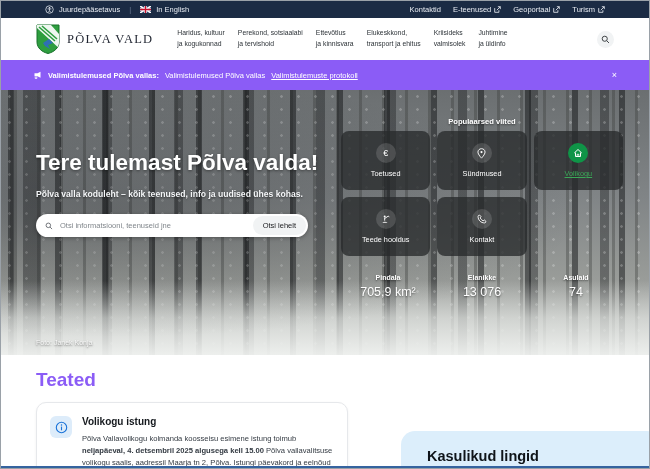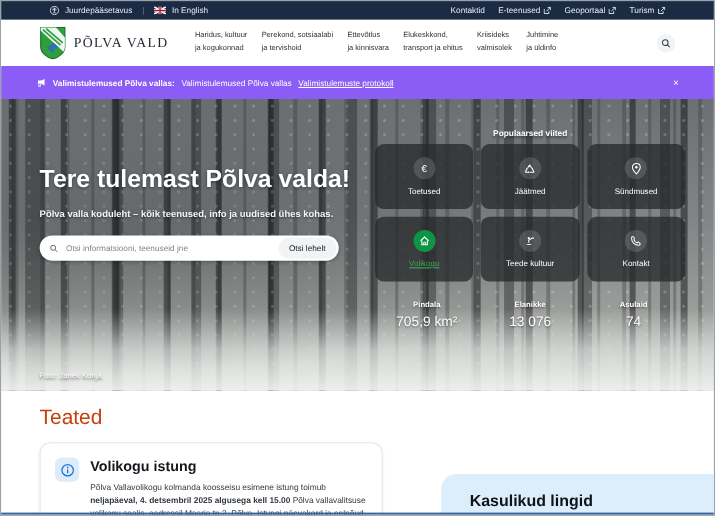--- a/index.html
+++ b/index.html
@@ -58,24 +58,24 @@
   .tile.active .tile-label{color:#3aa857;text-decoration:underline;}
 
   .stats{position:absolute;left:340px;top:184px;width:282px;display:flex;}
   .stat{flex:1;text-align:center;color:#fff;}
   .stat-label{font-size:7px;font-weight:700;text-shadow:0 1px 2px rgba(0,0,0,0.5);}
   .stat-value{margin-top:4px;font-size:12.5px;font-weight:500;text-shadow:0 1px 2px rgba(0,0,0,0.5);}
   .credit{position:absolute;left:35px;bottom:9px;font-size:7px;color:rgba(255,255,255,0.88);text-shadow:0 1px 2px rgba(0,0,0,0.5);}
 
   
   .section{position:relative;padding:14px 35px 0 35px;}
-  .section-title{font-size:19px;font-weight:400;color:#c2410c;}
+  .section-title{font-size:19px;font-weight:700;color:#8b5cf6;}
   .card{margin-top:11px;width:312px;box-sizing:border-box;border:1px solid #e6e8eb;border-radius:10px;box-shadow:0 1px 3px rgba(16,24,40,0.06);padding:13px;display:flex;gap:10px;background:#fff;}
   .card-ico{flex:0 0 auto;width:22px;height:22px;border-radius:6px;background:#ddecfa;display:flex;align-items:center;justify-content:center;}
-  .card-title{font-size:13px;font-weight:700;color:#14181d;}
+  .card-title{font-size:10px;font-weight:700;color:#14181d;}
   .card-body{margin-top:6px;font-size:7.6px;line-height:1.6;color:#333a42;}
 
   .useful-panel{position:absolute;left:400px;top:430px;width:260px;height:60px;background:#dceefb;border-radius:14px 14px 0 0;}
   .useful-title{padding:17px 0 0 26px;font-size:14.5px;font-weight:700;color:#0f1419;}
 </style>
 </head>
 <body>
 
 <div class="page">
 
@@ -214,32 +214,20 @@
     </div>
 
     <div class="popular-title">Populaarsed viited</div>
     <div class="tiles">
       <div class="tile">
         <span class="tile-circle">€</span>
         <span class="tile-label">Toetused</span>
       </div>
       <div class="tile">
         <span class="tile-circle">
-          <svg width="11" height="11" viewBox="0 0 12 12">
-              <path d="M6 2 L8.2 5.6 M6 2 L3.8 5.6 M6 2 L6 3.8" fill="none" stroke="#fff" stroke-width="1"></path>
-              <path d="M1.6 9.4 L5.6 9.4 M1.6 9.4 L3.4 5.9 M10.4 9.4 L6.4 9.4 M10.4 9.4 L8.6 5.9" fill="none" stroke="#fff" stroke-width="1"></path>
-              <path d="M5.6 8.4 L5.6 10.4 L4 9.4 Z" fill="#fff"></path>
-              <path d="M8 4.6 L9.4 5.4 L8.6 6.8 Z" fill="#fff"></path>
-              <path d="M3 4.9 L2.2 6.3 L3.8 6.5 Z" fill="#fff"></path>
-            </svg>
-        </span>
-        <span class="tile-label">Jäätmed</span>
-      </div>
-      <div class="tile">
-        <span class="tile-circle">
           <svg width="9" height="11" viewBox="0 0 10 13">
               <path d="M5 0.8 C7.4 0.8 9.2 2.6 9.2 4.8 C9.2 7.6 5 12 5 12 C5 12 0.8 7.6 0.8 4.8 C0.8 2.6 2.6 0.8 5 0.8 Z" fill="none" stroke="#fff" stroke-width="1.1"></path>
               <circle cx="5" cy="4.8" r="1.3" fill="#fff"></circle>
             </svg>
         </span>
         <span class="tile-label">Sündmused</span>
       </div>
       <div class="tile active">
         <span class="tile-circle">
           <svg width="10" height="10" viewBox="0 0 12 12">
@@ -251,21 +239,21 @@
         <span class="tile-label">Volikogu</span>
       </div>
       <div class="tile">
         <span class="tile-circle">
           <svg width="10" height="10" viewBox="0 0 12 12">
               <circle cx="4.4" cy="3" r="1.2" fill="#fff"></circle>
               <path d="M4.4 4.4 L4.4 8 M4.4 5.4 L8.6 2.6 M8.6 2.6 L10 3.4" fill="none" stroke="#fff" stroke-width="1.1"></path>
               <path d="M1.5 10.4 C3 9 6 9 8 10.4 Z" fill="#fff"></path>
             </svg>
         </span>
-        <span class="tile-label">Teede kultuur</span>
+        <span class="tile-label">Teede hooldus</span>
       </div>
       <div class="tile">
         <span class="tile-circle">
           <svg width="10" height="10" viewBox="0 0 12 12">
               <path d="M3 1.2 C2.2 1.2 1.3 2 1.3 2.9 C1.3 7.4 4.6 10.7 9.1 10.7 C10 10.7 10.8 9.8 10.8 9 L8.9 7.2 L7.3 8.2 C5.9 7.5 4.5 6.1 3.8 4.7 L4.8 3.1 Z" fill="none" stroke="#fff" stroke-width="1.1" stroke-linejoin="round"></path>
             </svg>
         </span>
         <span class="tile-label">Kontakt</span>
       </div>
     </div>

